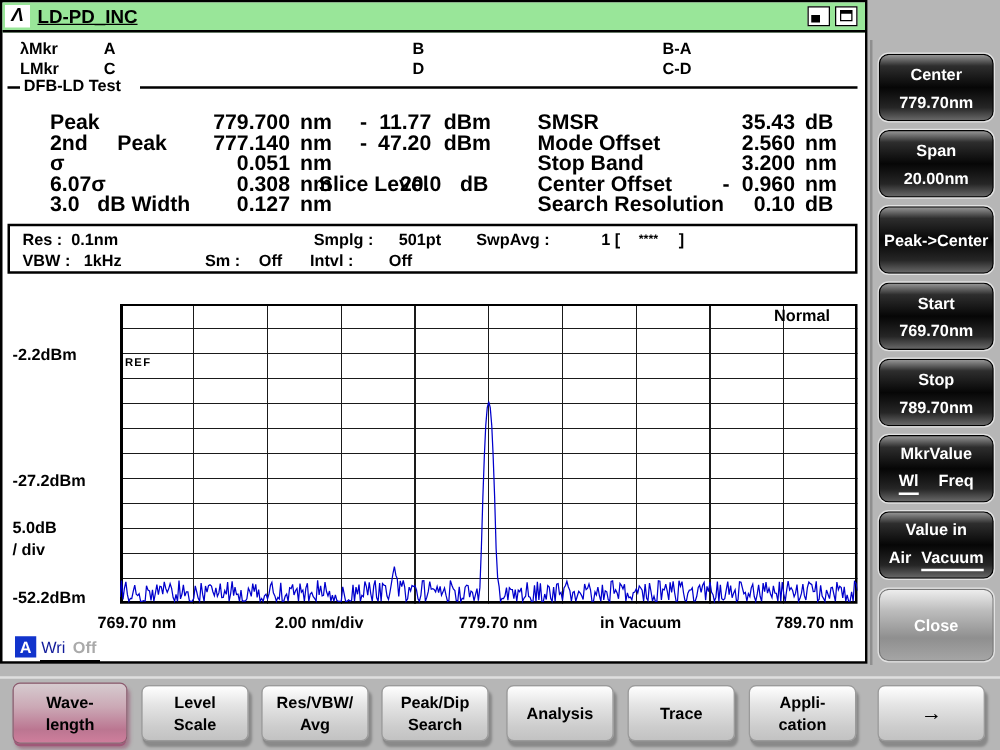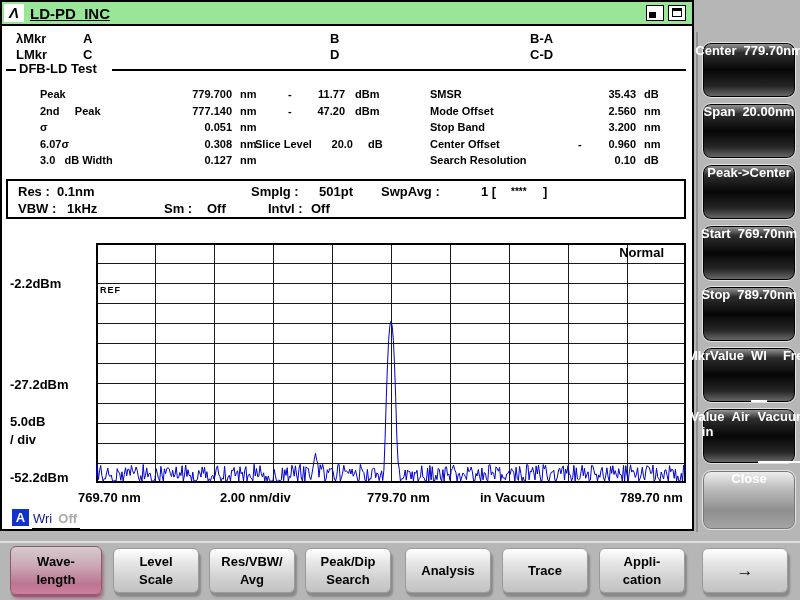--- a/index.html
+++ b/index.html
@@ -25,21 +25,21 @@
 
   
   .mkr { position:absolute; font-size:13px; font-weight:bold; color:#000; white-space:pre; }
 
   
   .sect-dash  { position:absolute; left:4px; top:67px; width:10px; height:2px; background:#000; }
   .sect-title { position:absolute; left:17px; top:59px; font-size:13px; font-weight:bold; }
   .sect-line  { position:absolute; left:110px; top:67px; width:574px; height:2px; background:#000; }
 
   
-  .mrow { position:absolute; left:0; width:580px; height:16px; font-size:11px; font-weight:bold; }
+  .mrow { position:absolute; left:0; width:580px; height:16px; font-size:17px; font-weight:bold; }
   .mrow span { position:absolute; white-space:pre; }
   .m-label { left:38px; }
   .m-val   { left:150px; width:80px; text-align:right; }
   .m-unit  { left:238px; }
   .m-sign  { left:286px; }
   .m-val2  { left:294px; width:49px; text-align:right; }
   .m-unit2 { left:353px; }
   .m-slice-label { left:253px; }
   .m-slice-val   { left:318px; width:33px; text-align:right; }
   .m-slice-unit  { left:366px; }
@@ -72,21 +72,21 @@
 
   
   .clock { position:absolute; left:698px; top:4px; width:98px; text-align:center;
            font-size:13px; color:#1a1a1a; line-height:16px; }
   .panel-groove { position:absolute; left:696px; top:32px; width:2px; height:500px; background:#8f8f8f; }
 
   .softkey { position:absolute; left:702px; width:94px; height:56px; border-radius:9px;
              background:linear-gradient(180deg,#a0a0a0 0%,#2e2e2e 18%,#060606 50%,#262626 80%,#6e6e6e 100%);
              border:1px solid #e2e2e2; box-shadow:inset 0 0 0 1px #000;
              color:#fff; font-size:13px; font-weight:bold; text-align:center;
-             display:flex; flex-direction:row; justify-content:center; gap:7px; cursor:pointer; }
+             display:flex; flex-direction:column; justify-content:center; gap:7px; cursor:pointer; }
   .softkey div:empty { display:none; }
   .softkey.disabled { background:linear-gradient(180deg,#f0f0f0 0%,#bdbdbd 30%,#8f8f8f 68%,#a6a6a6 100%);
                       box-shadow:inset 0 0 0 1px #777; }
   .opts { display:flex; justify-content:center; gap:16px; }
   .opt { padding-bottom:2px; }
   .opt.sel { border-bottom:2px solid #fff; }
 
   
   .bottom-highlight { position:absolute; left:0; top:541px; width:800px; height:2px; background:#dedede; }
   .fkey { position:absolute; top:548px; width:86px; height:45px; border-radius:6px;
@@ -193,21 +193,21 @@
       <span class="s-r1" style="left:243px">Smplg :</span>
       <span class="s-r1" style="left:311px">501pt</span>
       <span class="s-r1" style="left:373px">SwpAvg :</span>
       <span class="s-r1" style="left:473px">1 [</span>
       <span class="s-r1" style="left:503px;font-size:10px;top:5px">****</span>
       <span class="s-r1" style="left:535px">]</span>
       <span class="s-r2" style="left:10px">VBW :</span>
       <span class="s-r2" style="left:59px">1kHz</span>
       <span class="s-r2" style="left:156px">Sm :</span>
       <span class="s-r2" style="left:199px">Off</span>
-      <span class="s-r2" style="left:260px">Intvl :</span>
+      <span class="s-r2" style="left:240px">Intvl :</span>
       <span class="s-r2" style="left:303px">Off</span>
     </div>
 
     <span class="ylab" style="left:8px;top:274px">-2.2dBm</span>
     <span class="ylab" style="left:8px;top:375px">-27.2dBm</span>
     <span class="ylab" style="left:8px;top:412px">5.0dB</span>
     <span class="ylab" style="left:8px;top:430px">/ div</span>
     <span class="ylab" style="left:8px;top:468px">-52.2dBm</span>
 
     <div id="plot">

